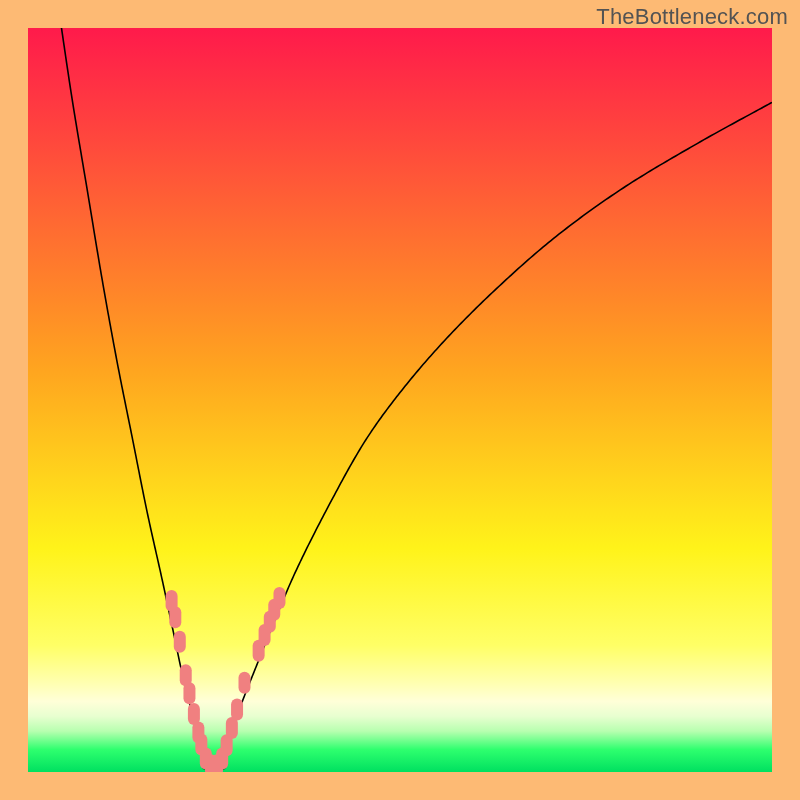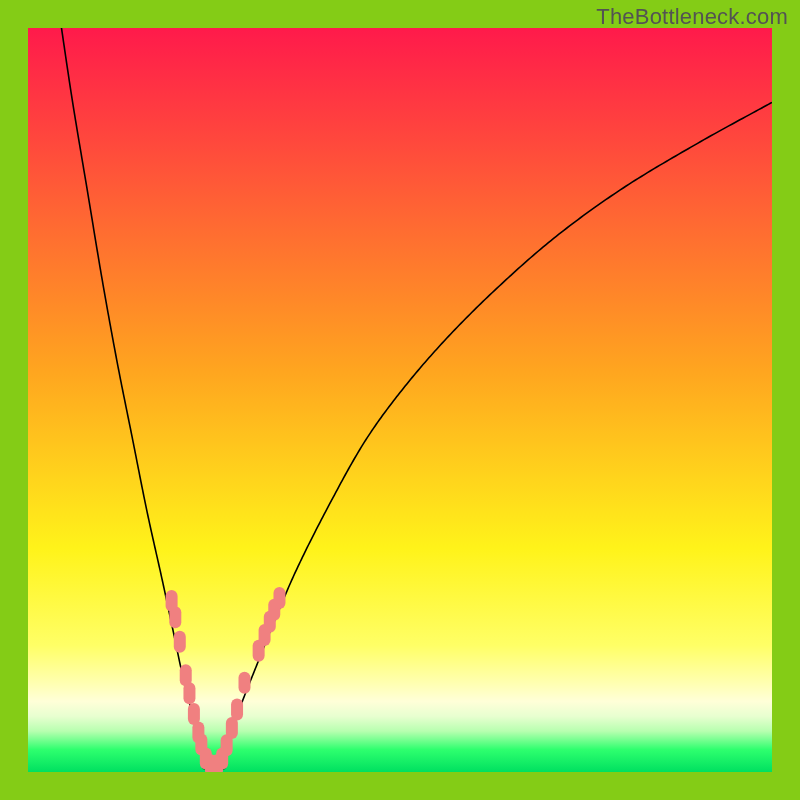--- a/index.html
+++ b/index.html
@@ -7,21 +7,21 @@
     padding: 0;
     width: 800px;
     height: 800px;
     overflow: hidden;
     background: #000;
     font-family: Arial, Helvetica, sans-serif;
   }
   .frame {
     position: absolute;
     inset: 0;
-    background: #84cc16;
+    background: #fdba74;
   }
   .plot {
     position: absolute;
     left: 28px;
     top: 28px;
     width: 744px;
     height: 744px;
     overflow: hidden;
   }
   .attribution {

